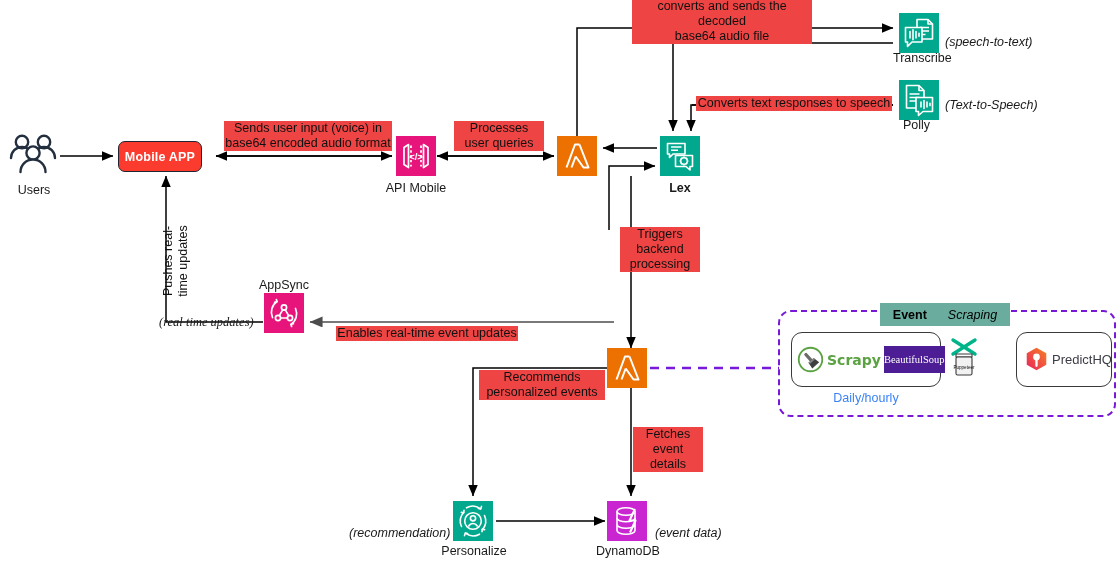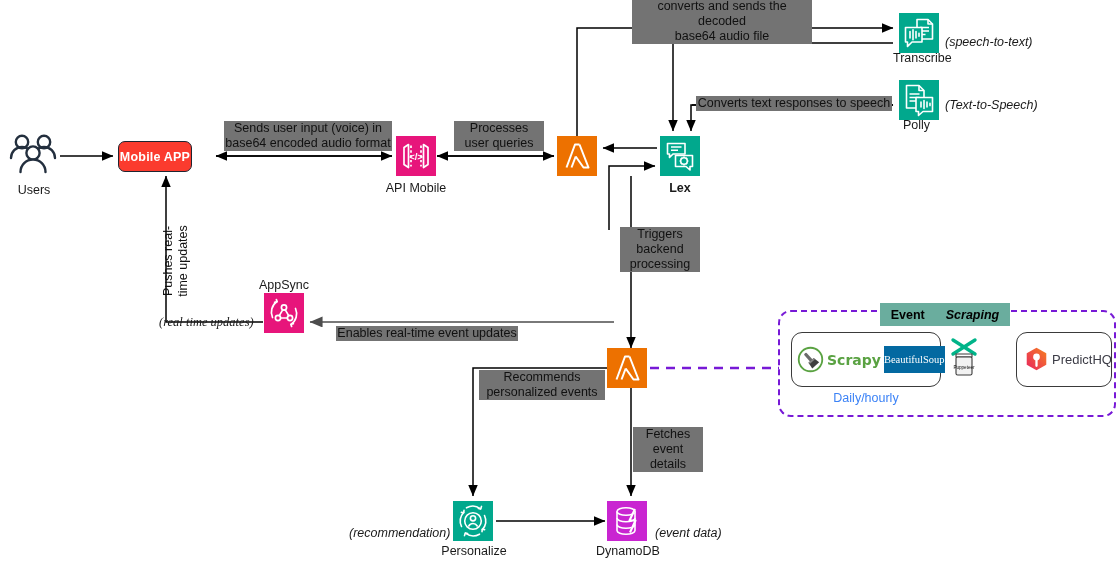--- a/index.html
+++ b/index.html
@@ -36,37 +36,37 @@
   .lbl.bold { font-weight: bold; }
   .lbl.ital { font-style: italic; }
   .lbl.ctr { text-align: center; }
   .edge-lbl {
     position: absolute;
     font-size: 12.5px;
     color: #111111;
     line-height: 1.2;
     text-align: center;
     white-space: pre-line;
-    background: #737373;
+    background: #ef4444;
   }
   .vert-lbl {
     position: absolute;
     font-size: 12.5px;
     color: #111111;
     line-height: 1.2;
     text-align: center;
     white-space: pre-line;
     transform-origin: 50% 50%;
     transform: rotate(-90deg);
   }
   
   #mobile-app {
     position: absolute;
     left: 118px; top: 141px;
-    width: 74px; height: 31px;
+    width: 84px; height: 31px;
     background: #fb3b2e;
     border: 1.4px solid #1f2430;
     border-radius: 7px;
     color: #ffffff;
     font-weight: bold;
     font-size: 12.5px;
     display: flex; align-items: center; justify-content: center;
     letter-spacing: .2px;
   }
   
@@ -80,37 +80,37 @@
   #scrape-title {
     position: absolute;
     left: 880px; top: 303px;
     width: 130px; height: 23px;
     background: #6aad9e;
     color: #000;
     font-size: 12.5px;
     display: flex; align-items: center; justify-content: center;
     gap: 4px;
   }
-  #scrape-title .it { font-style: italic; font-weight: bold; margin-left: 17px; }
+  #scrape-title .it { font-style: italic; font-weight: normal; margin-left: 17px; }
   #scrape-title .bd { font-weight: bold; }
   .tool-card {
     position: absolute;
     background: #ffffff;
     border: 1.3px solid #3a3a3a;
     border-radius: 11px;
     display: flex; align-items: center;
   }
   #card-left { left: 791px; top: 332px; width: 150px; height: 55px; }
   #card-right { left: 1016px; top: 332px; width: 96px; height: 55px; }
   #daily { position: absolute; left: 791px; top: 391px; width: 150px; text-align: center; font-size: 12.5px; color:#3b82f6; }
 
   .scrapy-wrap { display: flex; align-items: center; gap: 3px; padding-left: 5px; }
   .scrapy-txt { color: #5aa242; font-weight: bold; font-size: 14px; font-family: "DejaVu Sans", sans-serif; }
   .bs-box {
-    background: #0369a1; color: #fff;
+    background: #4c1d95; color: #fff;
     width: 66px; height: 27px;
     display: flex; align-items: center; justify-content: center;
     font-family: "Liberation Serif", serif;
     font-size: 10.5px;
     margin-left: 3px;
   }
   .phq-txt { color: #3c3c46; font-size: 13px; margin-left: 4px; }
 </style>
 </head>
 <body>

